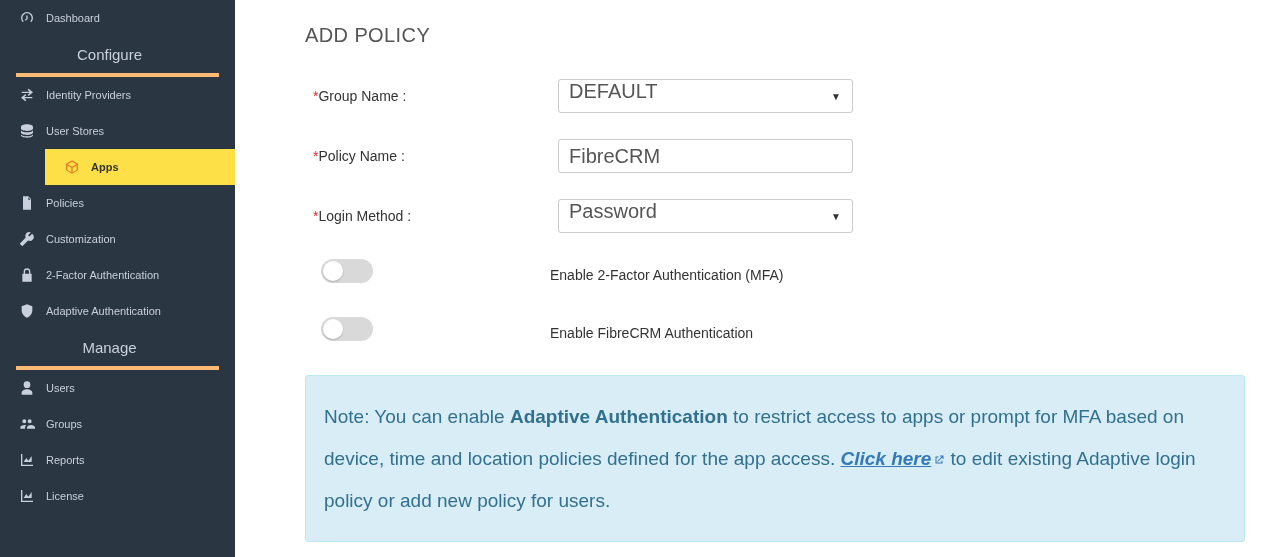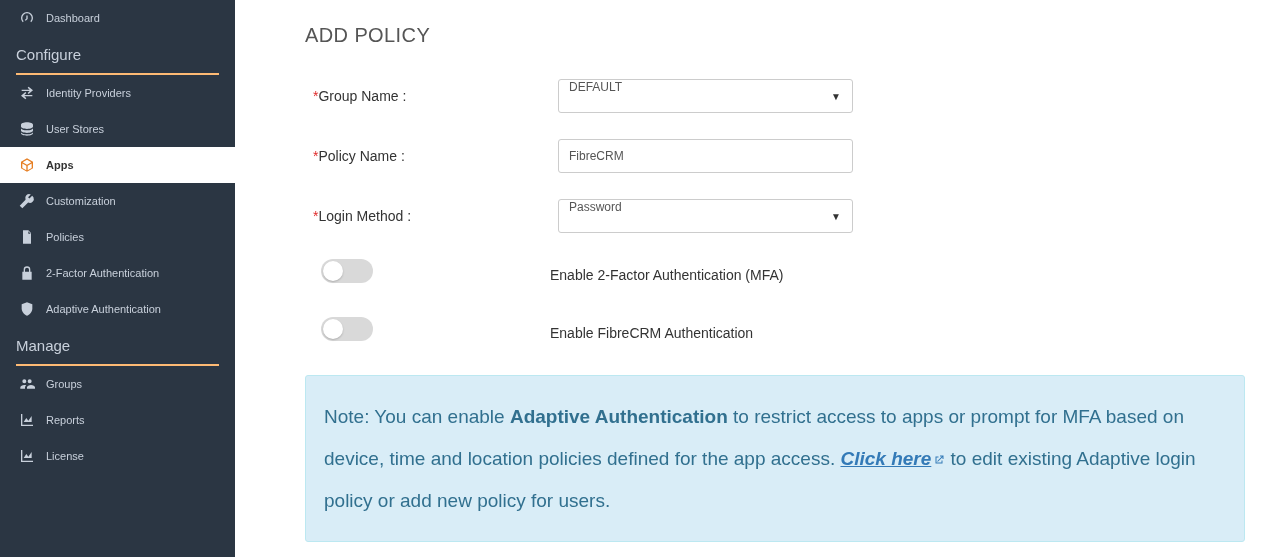--- a/index.html
+++ b/index.html
@@ -23,40 +23,42 @@
     color: #c8d0db;
   }
   .sidebar-item {
     display: flex;
     align-items: center;
     padding: 10px 16px;
     cursor: pointer;
     font-size: 11px;
   }
   .sidebar-item.active {
-    background: #ffffff;
+    background: #fde047;
     color: #333;
     font-weight: 600;
+    margin-left: 45px;
   }
   .sidebar-item.active .icon svg { fill: #e67e22; }
   .sidebar-item .icon {
     width: 22px;
     display: inline-flex;
     align-items: center;
     justify-content: center;
     margin-right: 8px;
   }
   .sidebar-item .icon svg { fill: #c8d0db; }
   .sidebar-section {
     padding: 10px 16px;
     font-size: 15px;
     color: #c8d0db;
-    border-bottom: 2px solid #fdba74;
+    border-bottom: 4px solid #fdba74;
     margin: 0 16px 0 16px;
     padding-left: 0;
+    text-align: center;
   }
   .main {
     position: absolute;
     left: 235px;
     top: 0;
     width: 1028px;
     height: 557px;
     background: #fff;
     padding: 24px 0 0 0;
   }
@@ -81,21 +83,21 @@
     font-size: 14px;
     color: #333;
   }
   .req { color: #e02b2b; }
   .form-control {
     width: 295px;
     height: 34px;
     border: 1px solid #ccc;
     border-radius: 3px;
     padding: 0 10px;
-    font-size: 12px;
+    font-size: 20px;
     color: #555;
     background: #fff;
   }
   .select-wrap {
     position: relative;
     width: 295px;
   }
   .select-wrap .form-control { width: 100%; padding-right: 28px; }
   .select-caret {
     position: absolute;
@@ -231,55 +233,63 @@
       <svg width="16" height="16" viewBox="0 0 24 24">
           <path d="M12 2 3 7v10l9 5 9-5V7l-9-5zm0 2.3L18.5 8 12 11.7 5.5 8 12 4.3zM5 9.7l6 3.4v6.6l-6-3.3V9.7zm8 10V13l6-3.3v6.7l-6 3.3z"></path>
         </svg>
     </span>
     <span>Apps</span>
   </div>
 
   <div class="sidebar-item">
     <span class="icon">
       <svg width="16" height="16" viewBox="0 0 24 24">
+          <path d="M6 2h8l4 4v16H6V2zm8 1.5V7h3.5L14 3.5zM8 10h8v2H8v-2zm0 4h8v2H8v-2z"></path>
+        </svg>
+    </span>
+    <span>Policies</span>
+  </div>
+
+  <div class="sidebar-item">
+    <span class="icon">
+      <svg width="16" height="16" viewBox="0 0 24 24">
           <path d="M21.7 6.3a6 6 0 0 1-8 7.9L5 22.9 1.1 19l8.7-8.7a6 6 0 0 1 7.9-8l-4.1 4.1 2 2 4.1-4.1z"></path>
         </svg>
     </span>
     <span>Customization</span>
   </div>
 
   <div class="sidebar-item">
     <span class="icon">
       <svg width="16" height="16" viewBox="0 0 24 24">
-          <path d="M6 2h8l4 4v16H6V2zm8 1.5V7h3.5L14 3.5zM8 10h8v2H8v-2zm0 4h8v2H8v-2z"></path>
-        </svg>
-    </span>
-    <span>Policies</span>
-  </div>
-
-  <div class="sidebar-item">
-    <span class="icon">
-      <svg width="16" height="16" viewBox="0 0 24 24">
           <path d="M12 2a5 5 0 0 0-5 5v3H5v12h14V10h-2V7a5 5 0 0 0-5-5zm-3 5a3 3 0 1 1 6 0v3H9V7z"></path>
         </svg>
     </span>
     <span>2-Factor Authentication</span>
   </div>
 
   <div class="sidebar-item">
     <span class="icon">
       <svg width="16" height="16" viewBox="0 0 24 24">
           <path d="M12 2 4 5v6c0 5 3.4 9.7 8 11 4.6-1.3 8-6 8-11V5l-8-3z"></path>
         </svg>
     </span>
     <span>Adaptive Authentication</span>
   </div>
 
   <div class="sidebar-section">Manage</div>
 
+  <div class="sidebar-item">
+    <span class="icon">
+      <svg width="16" height="16" viewBox="0 0 24 24">
+          <path d="M12 12a5 5 0 1 0-5-5 5 5 0 0 0 5 5zm0 2c-4 0-8 2-8 5v3h16v-3c0-3-4-5-8-5z"></path>
+        </svg>
+    </span>
+    <span>Users</span>
+  </div>
 
   <div class="sidebar-item">
     <span class="icon">
       <svg width="18" height="16" viewBox="0 0 24 24">
           <path d="M8 11a3 3 0 1 0-3-3 3 3 0 0 0 3 3zm8 0a3 3 0 1 0-3-3 3 3 0 0 0 3 3zM2 19v-2c0-2 3-3.5 6-3.5 1 0 2 .2 2.8.5-1 .9-1.8 2-1.8 3v2H2zm10 0v-2c0-2 3-3.5 6-3.5s6 1.5 6 3.5v2H12z"></path>
         </svg>
     </span>
     <span>Groups</span>
   </div>
 

